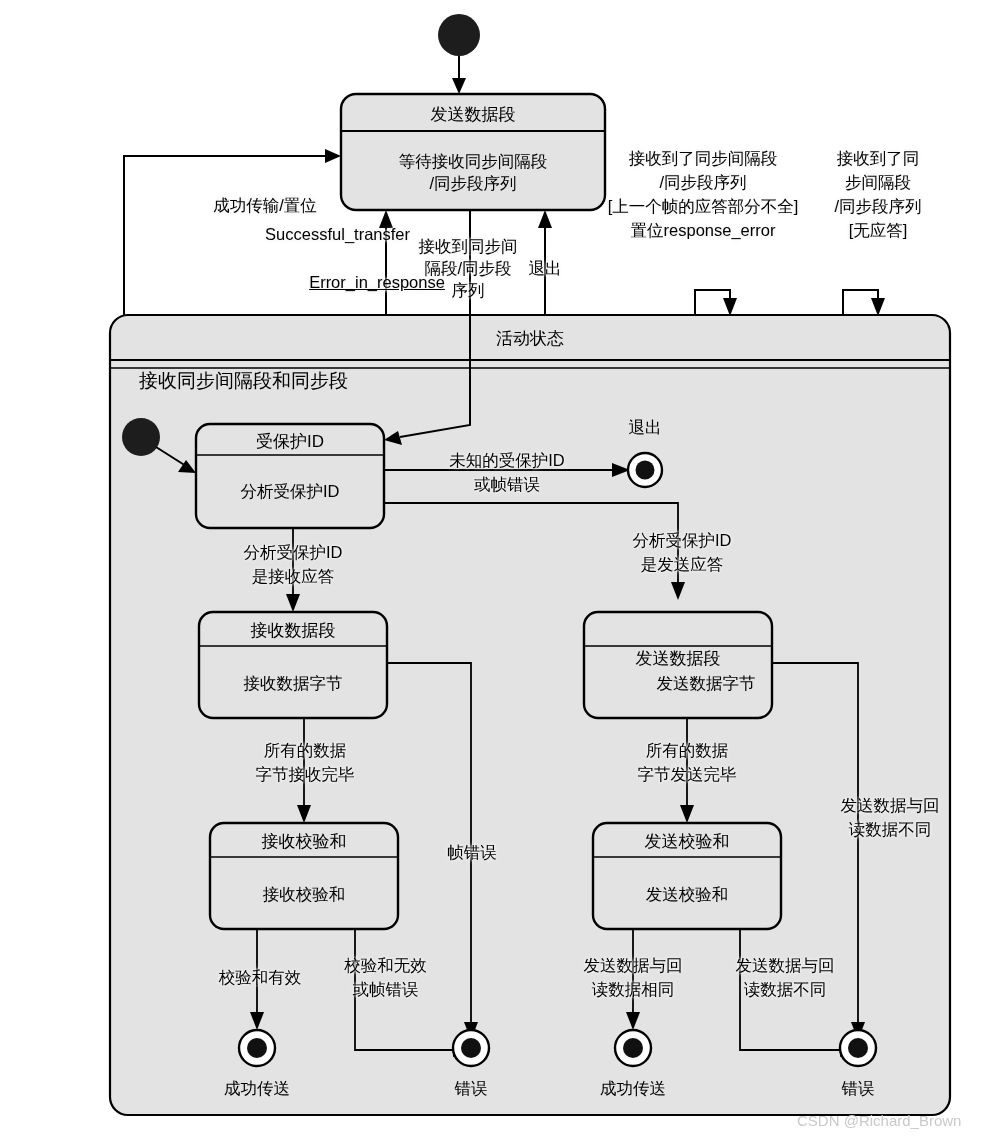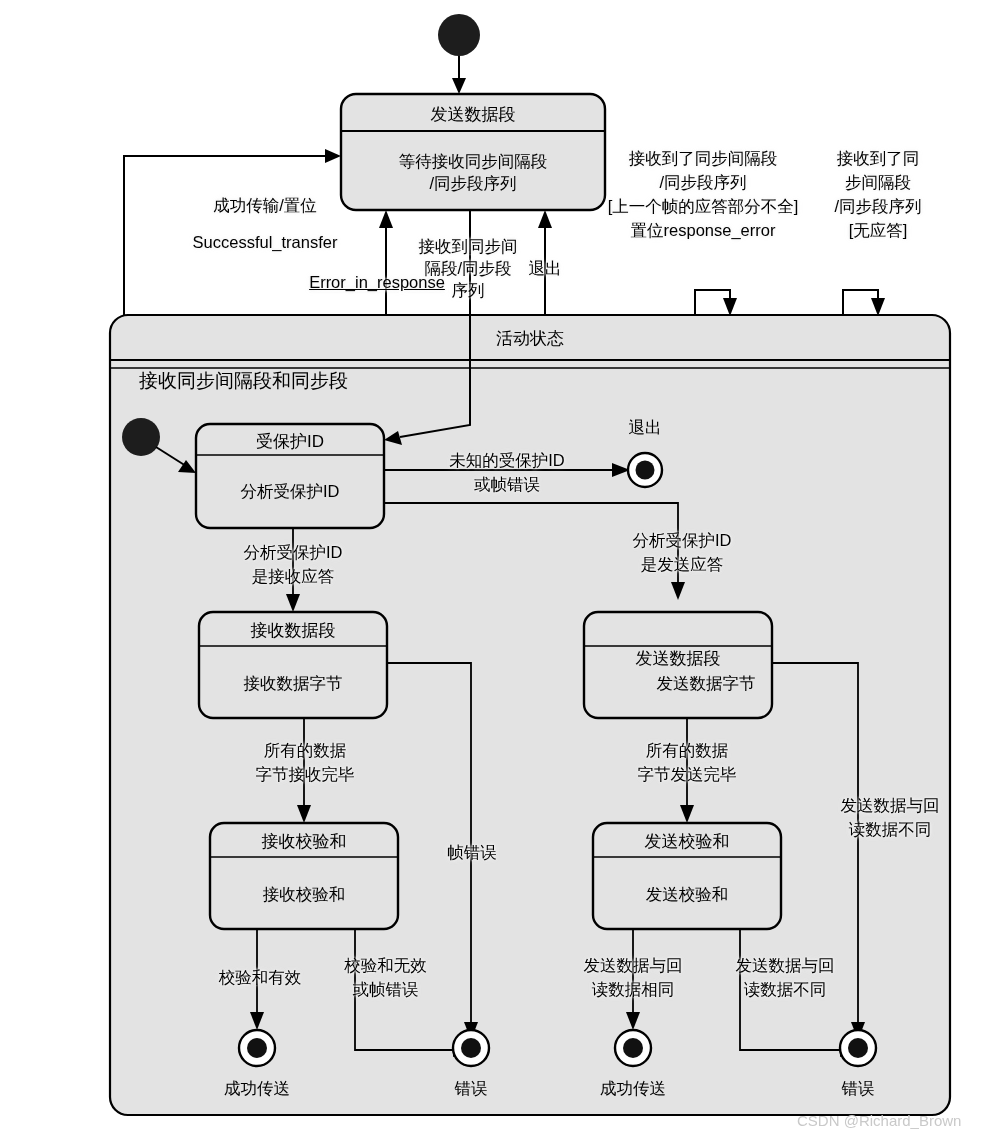--- a/index.html
+++ b/index.html
@@ -249,21 +249,21 @@
   <div class="statename" style="left:584px; top:619px; width:188px;margin-top:28px;">发送数据段</div>
   <div class="lbl" style="left:584px; top:673px; width:188px;padding-left:28px;">发送数据字节</div>
 
   <div class="statename" style="left:210px; top:830px; width:188px;">接收校验和</div>
   <div class="lbl" style="left:210px; top:884px; width:188px;">接收校验和</div>
 
   <div class="statename" style="left:593px; top:830px; width:188px;">发送校验和</div>
   <div class="lbl" style="left:593px; top:884px; width:188px;">发送校验和</div>
 
   <div class="lbl halo" style="left:120px; top:195px; width:290px;">成功传输/置位</div>
-  <div class="lbl halo" style="left:120px; top:232px; width:290px;">Successful_transfer</div>
+  <div class="lbl halo" style="left:120px; top:224px; width:290px;text-align:right;">Successful_transfer</div>
 
   <div class="lbl halo" style="left:232px; top:272px; width:290px;text-decoration:underline;">Error_in_response</div>
 
   <div class="lbl halo" style="left:400px; top:236px; width:136px;">接收到同步间</div>
   <div class="lbl halo" style="left:400px; top:258px; width:136px;">隔段/同步段</div>
   <div class="lbl halo" style="left:400px; top:280px; width:136px;">序列</div>
 
   <div class="lbl halo" style="left:507px; top:258px; width:76px;">退出</div>
 
   <div class="lbl halo" style="left:588px; top:148px; width:230px;">接收到了同步间隔段</div>

